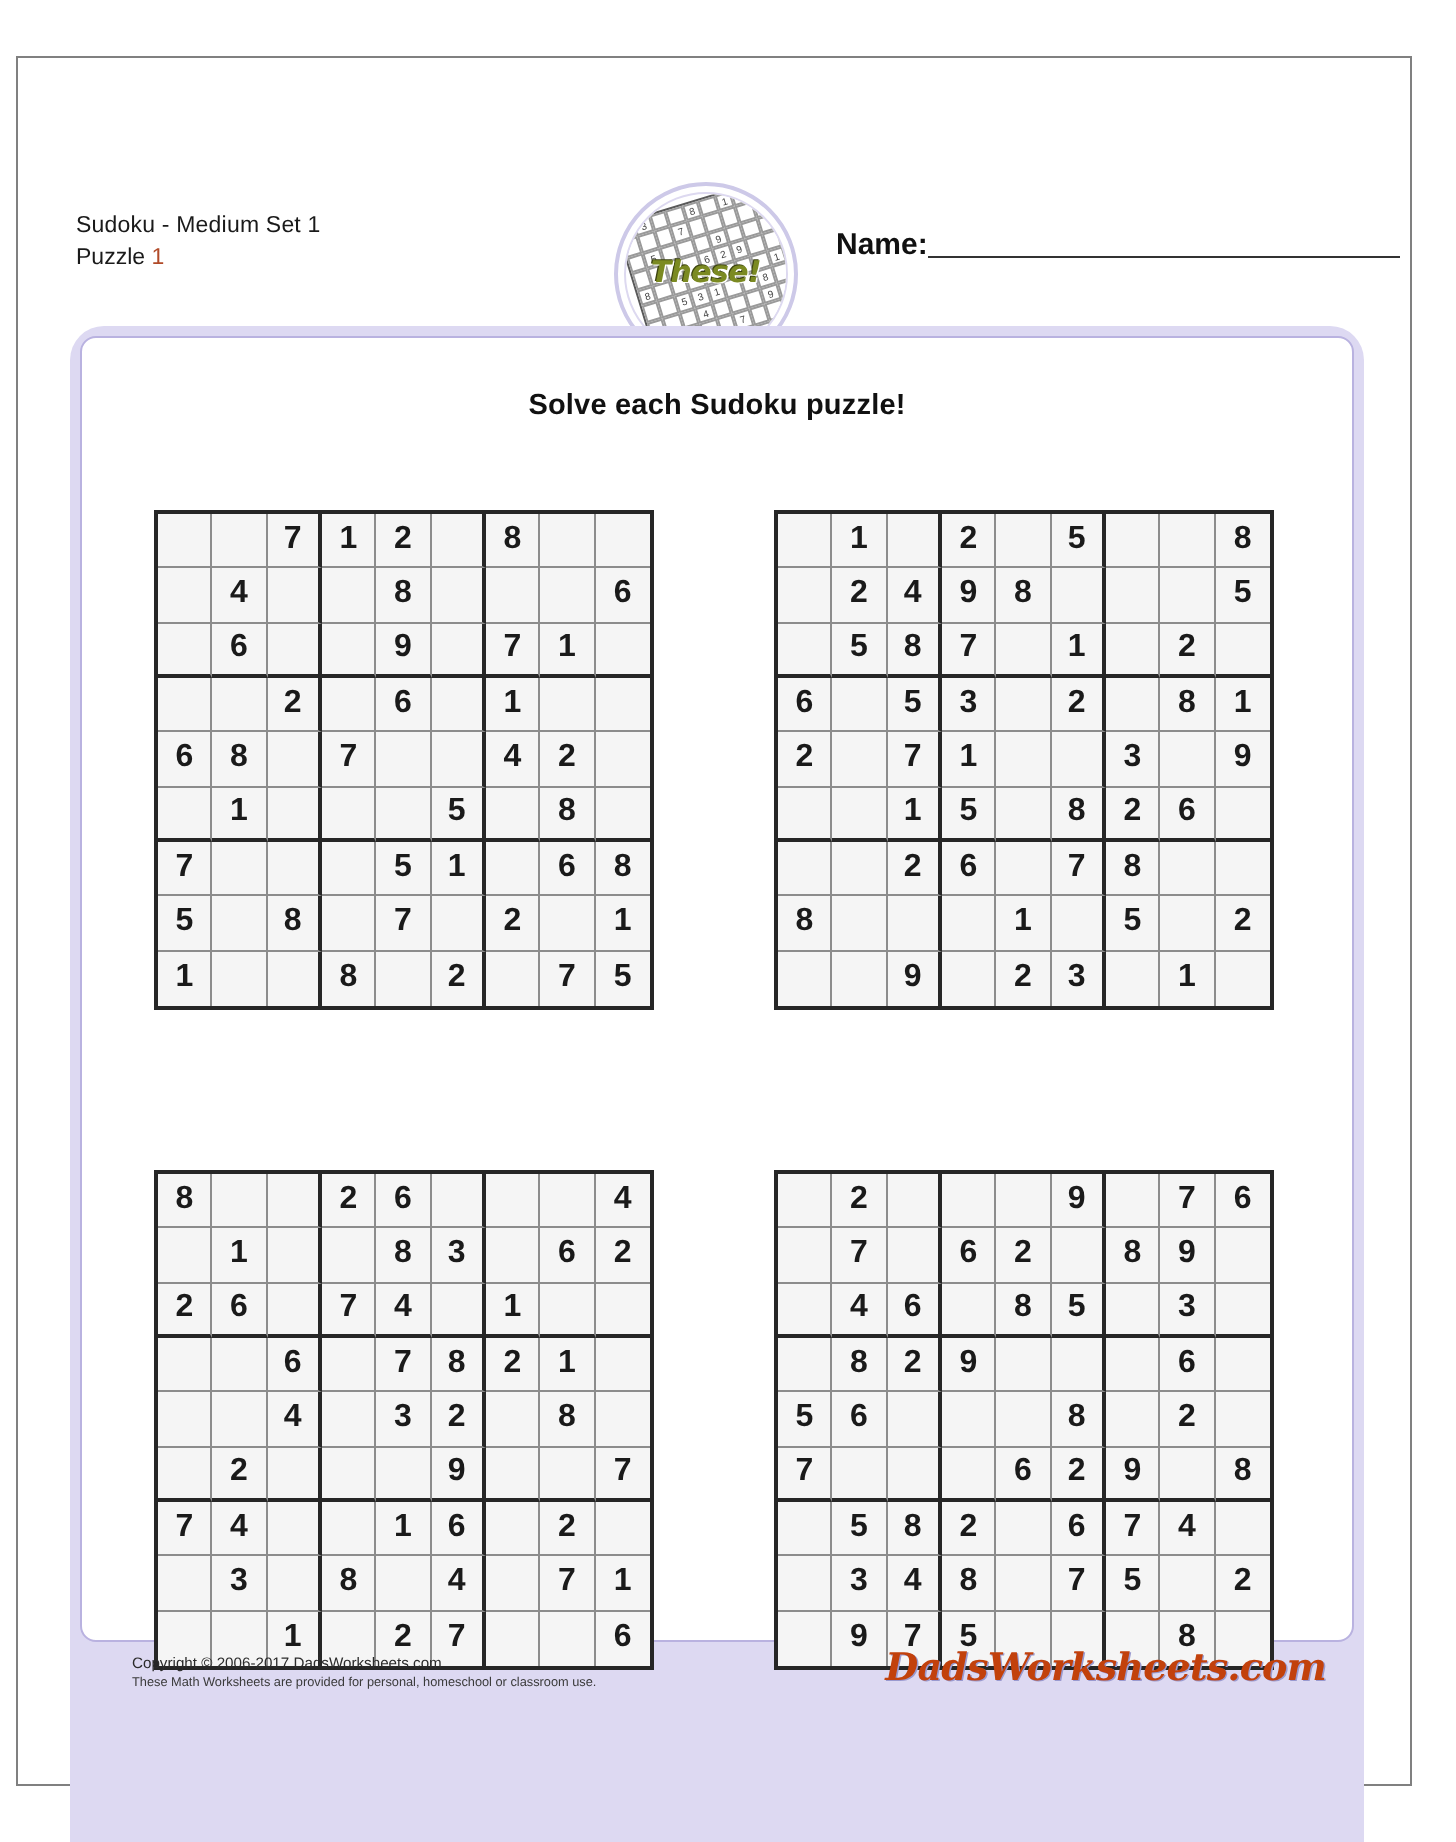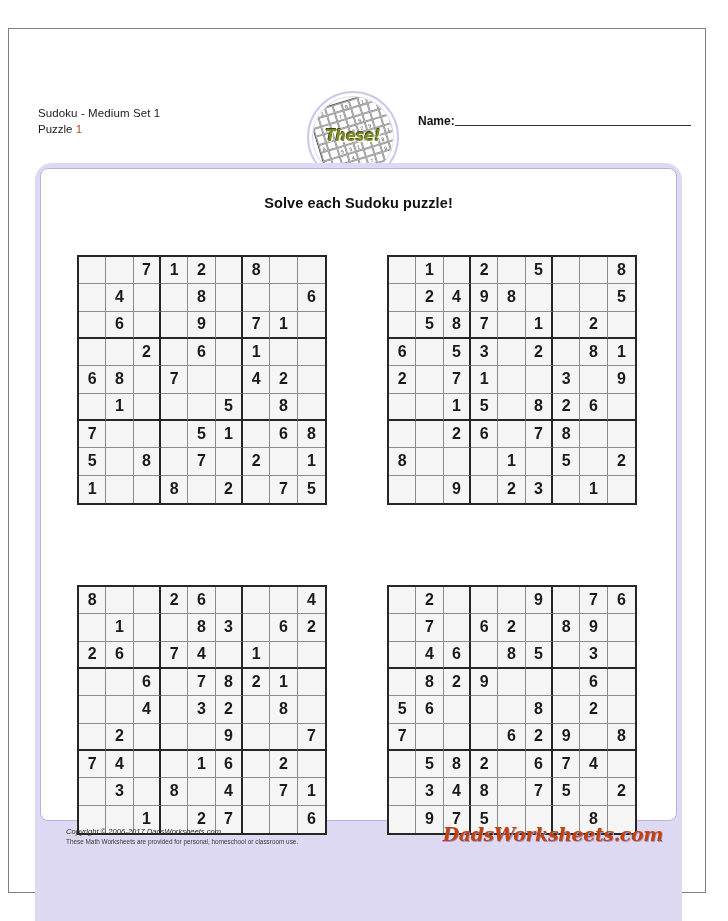--- a/index.html
+++ b/index.html
@@ -136,21 +136,21 @@
 
   
   .name-block {
     position: absolute;
     left: 409px;
     top: 85px;
     display: flex;
     align-items: flex-end;
   }
   .name-label {
-    font-size: 12px;
+    font-size: 15px;
     font-weight: bold;
     color: #111;
   }
   .name-rule {
     width: 236px;
     height: 0;
     border-bottom: 1.6px solid #333;
     margin-bottom: 2px;
   }
 
@@ -240,21 +240,20 @@
     height: 33px;
   }
   .copyright {
     position: absolute;
     left: 26px;
     top: 1px;
     font-size: 7.6px;
     color: #2b2b2b;
     line-height: 11px;
     white-space: nowrap;
-    font-style: italic;
   }
   .disclaimer {
     position: absolute;
     left: 26px;
     top: 12px;
     font-size: 6.4px;
     color: #3a3a3a;
     line-height: 10px;
     white-space: nowrap;
   }

